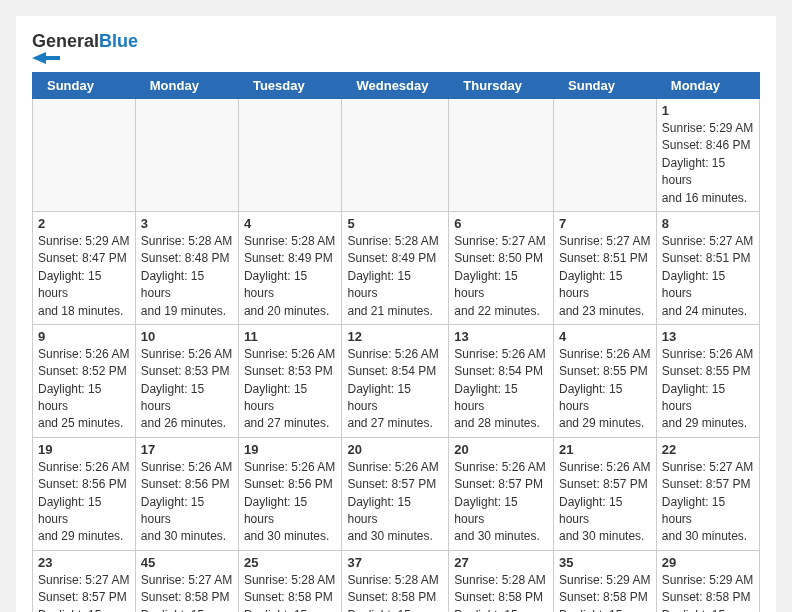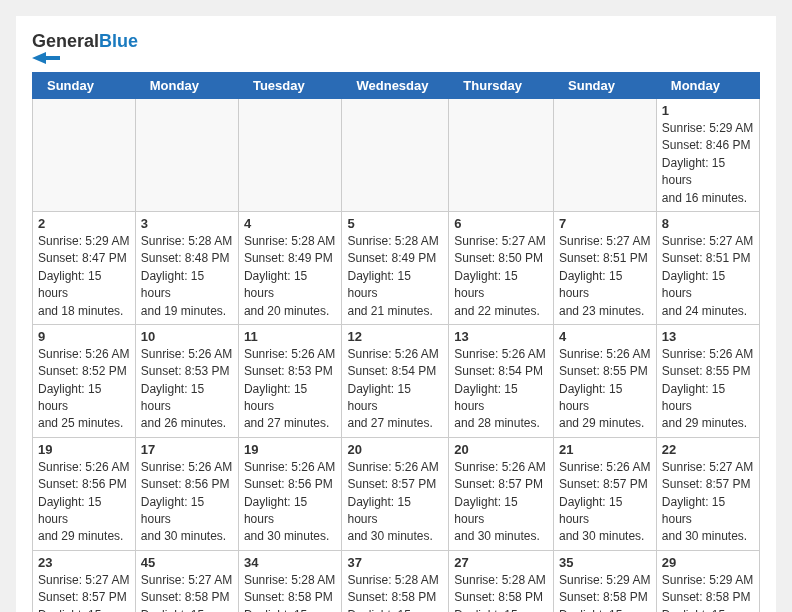--- a/index.html
+++ b/index.html
@@ -300,21 +300,21 @@
 and 30 minutes.</div>
           </td>
           <td>
             <span class="day-num">45</span>
             <div class="day-info" style="white-space: pre-line;">Sunrise: 5:27 AM
 Sunset: 8:58 PM
 Daylight: 15 hours
 and 30 minutes.</div>
           </td>
           <td>
-            <span class="day-num">34</span>
+            <span class="day-num">25</span>
             <div class="day-info" style="white-space: pre-line;">Sunrise: 5:28 AM
 Sunset: 8:58 PM
 Daylight: 15 hours
 and 30 minutes.</div>
           </td>
           <td>
             <span class="day-num">37</span>
             <div class="day-info" style="white-space: pre-line;">Sunrise: 5:28 AM
 Sunset: 8:58 PM
 Daylight: 15 hours

